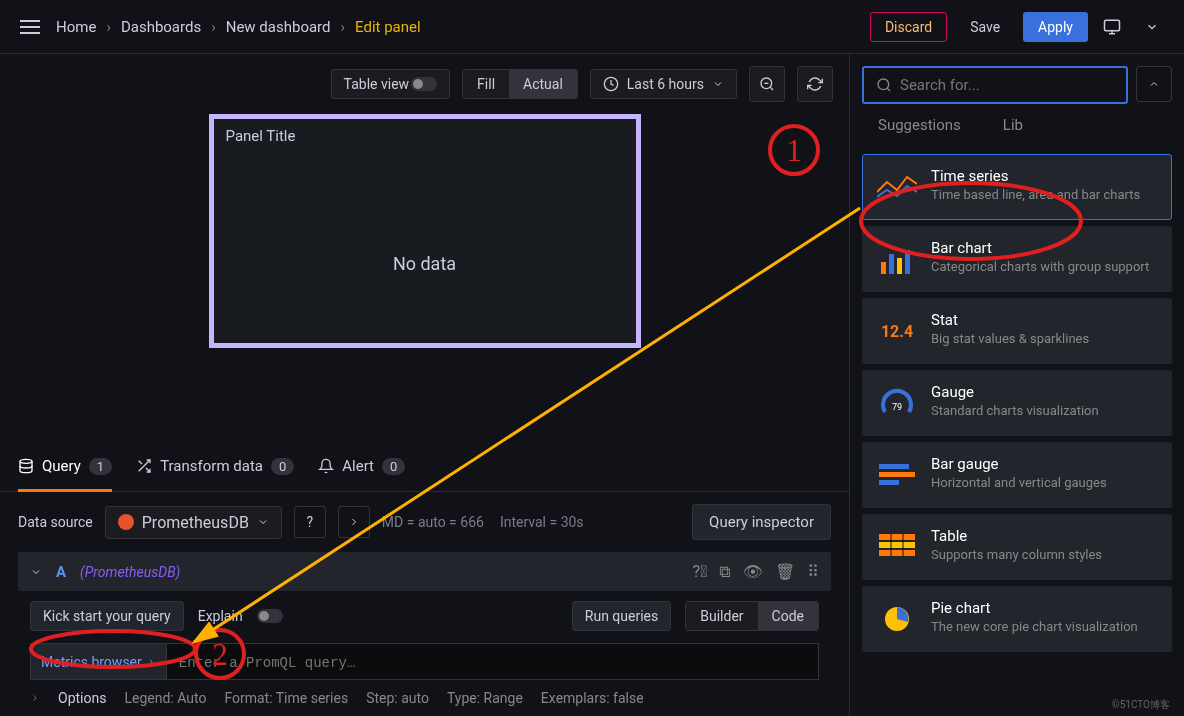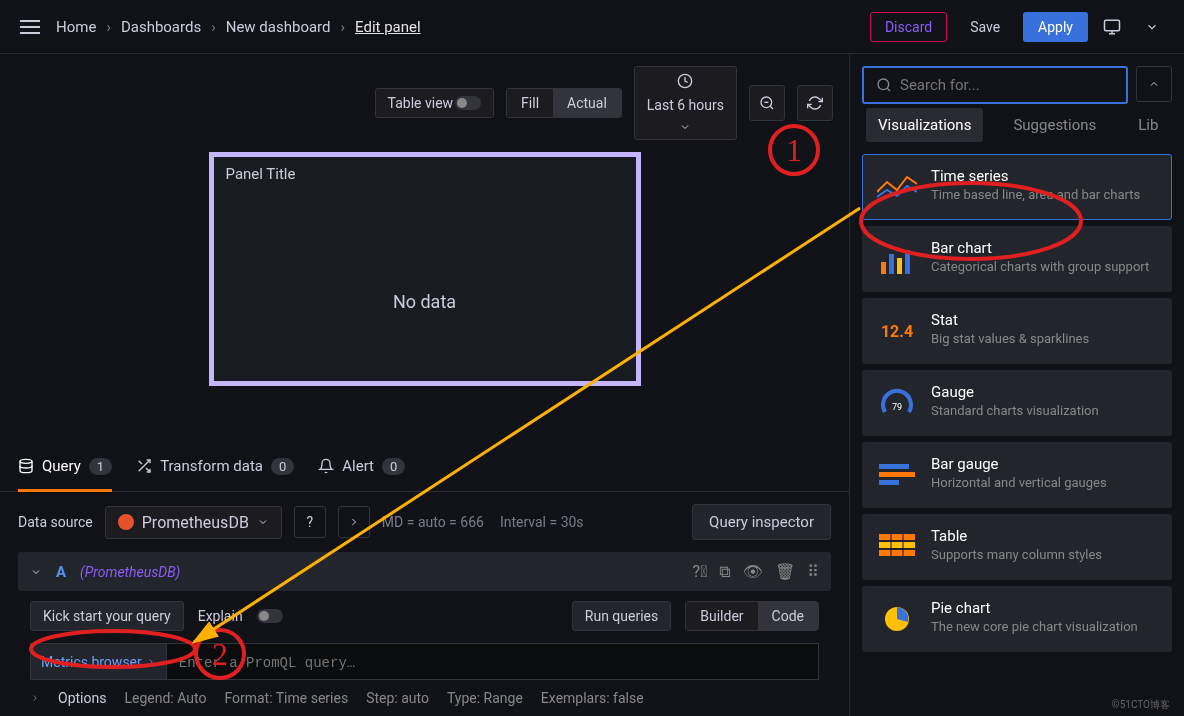--- a/index.html
+++ b/index.html
@@ -3,37 +3,37 @@
 <meta charset="utf-8">
 <style>
 * { box-sizing: border-box; margin: 0; padding: 0; font-family: -apple-system, BlinkMacSystemFont, "Segoe UI", Roboto, sans-serif; }
 body { background: #111217; color: #ccccdc; width: 1184px; height: 716px; overflow: hidden; position: relative; }
 .topbar { height: 54px; background: #111217; border-bottom: 1px solid #2a2a32; display: flex; align-items: center; padding: 0 16px; gap: 12px; }
 .hamburger { display: flex; flex-direction: column; gap: 4px; cursor: pointer; padding: 4px; }
 .hamburger span { width: 20px; height: 2px; background: #ccccdc; }
 .breadcrumb { display: flex; align-items: center; gap: 10px; font-size: 15px; }
 .breadcrumb a { color: #ccccdc; text-decoration: none; }
 .breadcrumb .sep { color: #7b7b8a; }
-.breadcrumb .current { color: #e5e5e5; text-decoration: underline; }
+.breadcrumb .current { color: #eab308; }
 .topbar-right { margin-left: auto; display: flex; align-items: center; gap: 8px; }
 .btn { padding: 6px 14px; border-radius: 3px; font-size: 14px; cursor: pointer; border: 1px solid transparent; background: transparent; color: #ccccdc; }
-.btn-discard { border: 1px solid #d10e5c; color: #8b5cf6; }
+.btn-discard { border: 1px solid #d10e5c; color: #fdba74; }
 .btn-save { color: #ccccdc; }
 .btn-apply { background: #3871dc; color: #fff; }
 .icon-btn { width: 32px; height: 32px; display: flex; align-items: center; justify-content: center; cursor: pointer; color: #ccccdc; }
 .main-area { display: flex; height: calc(100% - 54px); }
 .center-col { flex: 1; display: flex; flex-direction: column; overflow: hidden; }
 .toolbar-row { display: flex; align-items: center; justify-content: flex-end; gap: 12px; padding: 12px 16px; }
 .toggle-pill { display: flex; align-items: center; gap: 2px; padding: 6px 12px; border: 1px solid #33333c; border-radius: 3px; background: #1b1b20; font-size: 14px; }
 .switch { width: 26px; height: 14px; background: #33333c; border-radius: 7px; position: relative; }
 .switch::after { content: ''; position: absolute; width: 10px; height: 10px; background: #888; border-radius: 50%; top: 2px; left: 2px; }
 .seg-group { display: flex; border: 1px solid #33333c; border-radius: 3px; overflow: hidden; }
 .seg-group button { padding: 6px 14px; background: #1b1b20; border: none; color: #ccccdc; font-size: 14px; cursor: pointer; }
 .seg-group button.active { background: #33333c; }
-.time-picker { display: flex; align-items: center; gap: 8px; padding: 6px 12px; border: 1px solid #33333c; border-radius: 3px; background: #1b1b20; font-size: 14px; flex-direction: column; }
+.time-picker { display: flex; align-items: center; gap: 8px; padding: 6px 12px; border: 1px solid #33333c; border-radius: 3px; background: #1b1b20; font-size: 14px; }
 .sq-btn { width: 36px; height: 36px; border: 1px solid #33333c; border-radius: 3px; background: #1b1b20; display: flex; align-items: center; justify-content: center; cursor: pointer; }
 .panel-preview { flex: 1; display: flex; align-items: flex-start; justify-content: center; padding: 0 16px; }
 .panel-box { width: 432px; height: 234px; border: 5px solid #c4b5fd; background: #181b1f; }
 .panel-title { padding: 8px 12px; font-size: 15px; color: #ccccdc; }
 .panel-nodata { text-align: center; padding-top: 100px; color: #ccccdc; font-size: 18px; }
 .bottom-section { background: #111217; }
 .tabs-row { display: flex; align-items: center; gap: 24px; padding: 10px 18px; border-bottom: 1px solid #2a2a32; }
 .tab { display: flex; align-items: center; gap: 8px; font-size: 15px; color: #ccccdc; cursor: pointer; padding-bottom: 6px; position: relative; }
 .tab.active { color: #fff; }
 .tab.active::after { content: ''; position: absolute; bottom: -11px; left: 0; right: 0; height: 3px; background: #ff780a; }
@@ -268,21 +268,20 @@
           </svg>
         <input placeholder="Search for..." style="">
       </div>
       <div class="collapse-btn">
           <svg width="12" height="12" viewBox="0 0 24 24" fill="none" stroke="currentColor" stroke-width="2">
             <polyline points="18 15 12 9 6 15"></polyline>
           </svg>
         </div>
     </div>
     <div class="viz-tabs">
-      <div class="viz-tab active">Visualizations</div>
       <div class="viz-tab">Suggestions</div>
       <div class="viz-tab">Lib</div>
     </div>
     <div class="viz-list">
       <div class="viz-card selected">
         <div class="viz-icon">
             <svg width="40" height="30" viewBox="0 0 40 30">
               <polyline points="0,20 10,10 20,18 30,5 40,12" fill="none" stroke="#ff780a" stroke-width="2"></polyline>
               <polyline points="0,25 10,18 20,24 30,14 40,20" fill="none" stroke="#3871dc" stroke-width="2"></polyline>
             </svg>

